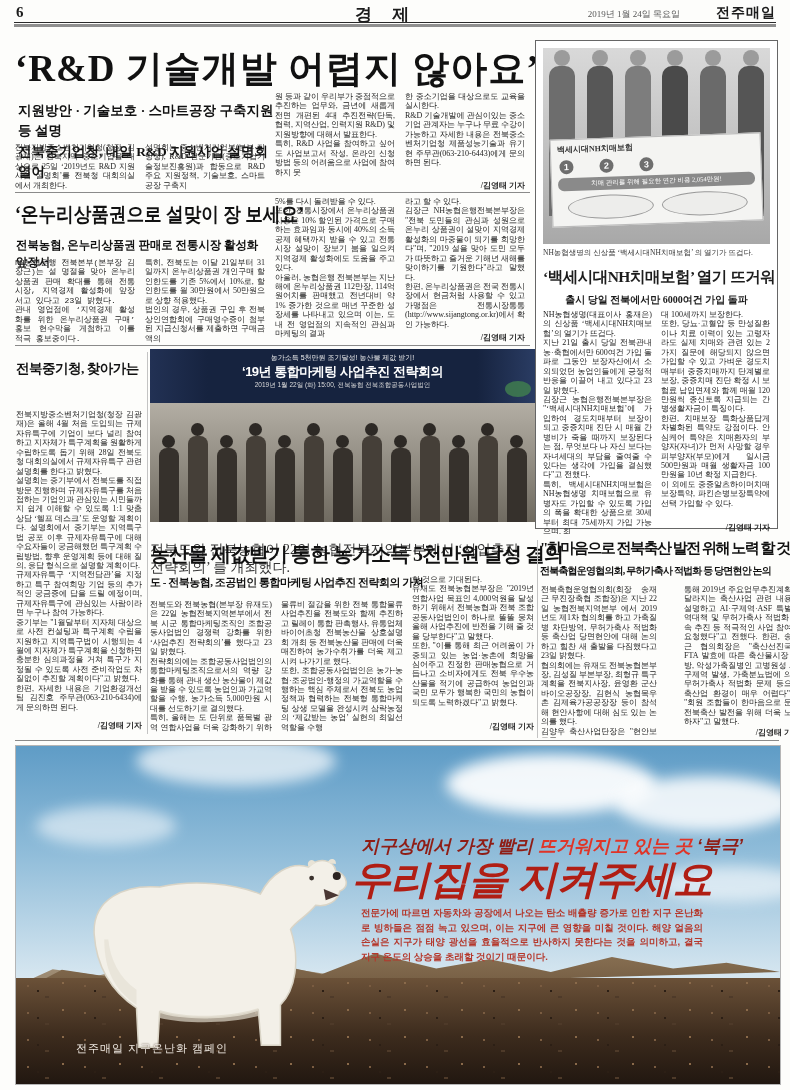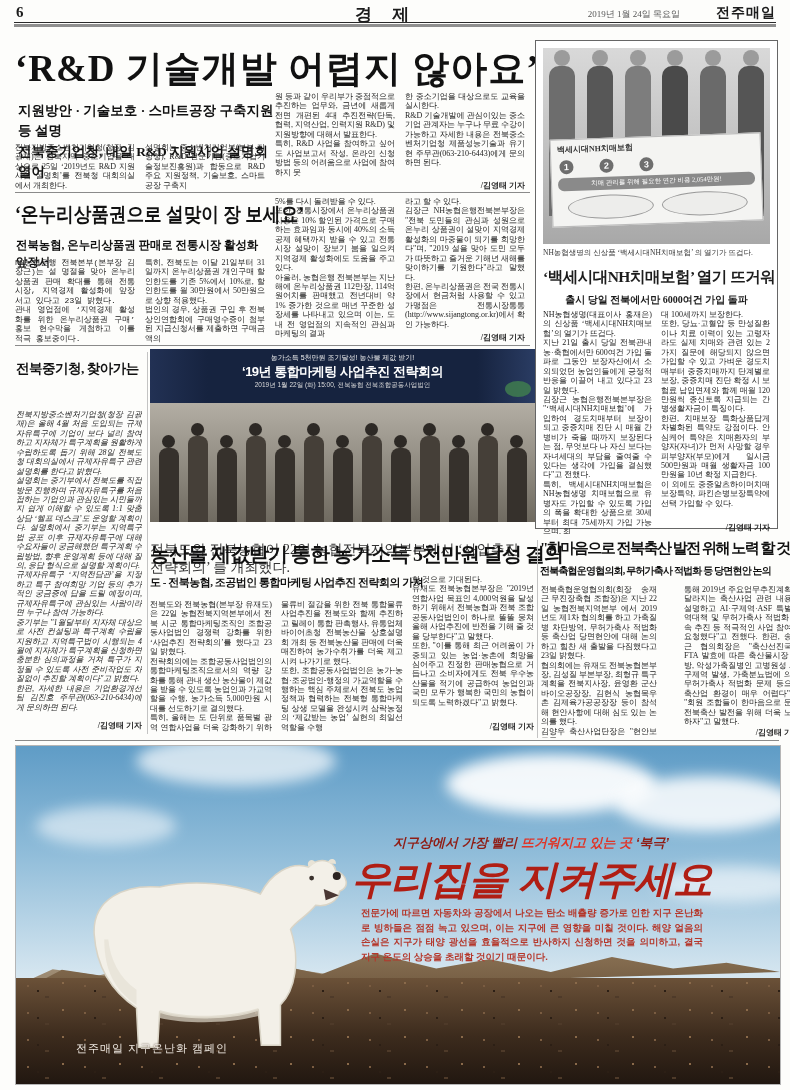--- a/index.html
+++ b/index.html
@@ -75,21 +75,21 @@
       clip-path:polygon(0 100%,6% 58%,13% 72%,20% 34%,27% 60%,33% 46%,40% 66%,47% 30%,55% 56%,62% 40%,70% 62%,78% 36%,86% 56%,93% 46%,100% 62%,0 100%,100% 100%);}
   .ad-ground{position:absolute;top:232px;left:0;right:0;bottom:0;
       background:
         radial-gradient(3px 2px at 12px 8px,#7a5c41 50%,transparent 51%),
         radial-gradient(4px 3px at 31px 19px,#4e3a29 50%,transparent 51%),
         radial-gradient(3px 2px at 47px 5px,#8a6a4a 50%,transparent 51%),
         radial-gradient(2px 2px at 22px 13px,#2c1f15 50%,transparent 51%),
         linear-gradient(180deg,#6b5138,#3c2b1d 55%,#211710);
       background-size:57px 27px,57px 27px,57px 27px,57px 27px,100% 100%;}
   .ad-bear{position:absolute;left:48px;top:92px;width:302px;height:218px;}
-  .ad-tagline{position:absolute;top:88px;left:345px;width:340px;text-align:center;font-size:13px;font-weight:bold;font-style:italic;color:#8f1d15;white-space:nowrap;}
+  .ad-tagline{position:absolute;top:88px;left:345px;width:340px;text-align:center;font-size:18px;font-weight:bold;font-style:italic;color:#8f1d15;white-space:nowrap;}
   .ad-tag-hot{color:#e03427;}
   .ad-headline{position:absolute;top:106px;left:335px;width:360px;text-align:left;font-size:40px;font-weight:bold;font-style:italic;color:#b01e14;letter-spacing:-1px;white-space:nowrap;}
   .ad-body{position:absolute;top:160px;left:345px;width:342px;font-size:9.5px;line-height:1.55;text-align:justify;color:#b5372b;font-weight:bold;}
   .ad-campaign{position:absolute;bottom:28px;left:60px;font-size:11px;color:#efe9e2;text-shadow:0 0 2px #3a2a1c;letter-spacing:1px;}
 </style>
 </head>
 <body>
 
 <div class="abs mast-page">6</div>
 <div class="abs mast-sec">경 제</div>
@@ -128,21 +128,21 @@
 김장근 NH농협은행전북본부장은 "전북 도민들의 관심과 성원으로 온누리 상품권이 설맞이 지역경제 활성화의 마중물이 되기를 희망한다"며, "2019 설을 맞아 도민 모두가 따뜻하고 즐거운 기해년 새해를 맞이하기를 기원한다"라고 말했다.
 한편, 온누리상품권은 전국 전통시장에서 현금처럼 사용할 수 있고 가맹점은 전통시장통통(http://www.sijangtong.or.kr)에서 확인 가능하다.</span>
   <span class="byline">/김영태 기자</span>
 </div>
 <div class="abs hair" style="top:345px;left:15px;width:515px;height:1px;"></div>
 
 <div class="abs sme-headline headline" style="white-space:normal;">
   <div>전북중기청, 찾아가는</div>
 </div>
 <div class="abs" style="top:410px;left:16px;width:126px;height:322px;">
-  <span class="bodycol" style="display:block;height:308px;font-style:italic;">전북지방중소벤처기업청(청장 김광재)은 올해 4월 처음 도입되는 규제자유특구에 기업이 보다 널리 참여하고 지자체가 특구계획을 원활하게 수립하도록 돕기 위해 28일 전북도청 대회의실에서 규제자유특구 관련 설명회를 한다고 밝혔다.
+  <span class="bodycol" style="display:block;height:308px;">전북지방중소벤처기업청(청장 김광재)은 올해 4월 처음 도입되는 규제자유특구에 기업이 보다 널리 참여하고 지자체가 특구계획을 원활하게 수립하도록 돕기 위해 28일 전북도청 대회의실에서 규제자유특구 관련 설명회를 한다고 밝혔다.
 설명회는 중기부에서 전북도를 직접 방문 진행하며 규제자유특구를 처음 접하는 기업인과 관심있는 시민들까지 쉽게 이해할 수 있도록 1:1 맞춤 상담 ‘헬프 데스크’도 운영할 계획이다. 설명회에서 중기부는 지역특구법 공포 이후 규제자유특구에 대해 수요자들이 궁금해했던 특구계획 수립방법, 향후 운영계획 등에 대해 질의, 응답 형식으로 설명할 계획이다.
 규제자유특구 ‘지역전담관’을 지정하고 특구 참여희망 기업 등의 추가적인 궁금증에 답을 드릴 예정이며, 규제자유특구에 관심있는 사람이라면 누구나 참여 가능하다.
 중기부는 "1월달부터 지자체 대상으로 사전 컨설팅과 특구계획 수립을 지원하고 지역특구법이 시행되는 4월에 지자체가 특구계획을 신청하면 충분한 심의과정을 거쳐 특구가 지정될 수 있도록 사전 준비작업도 차질없이 추진할 계획이다"고 밝혔다.
 한편, 자세한 내용은 기업환경개선팀 김진호 주무관(063-210-6434)에게 문의하면 된다.</span>
   <span class="byline">/김영태 기자</span>
 </div>
 <div class="abs hair" style="top:352px;left:147px;width:1px;height:382px;background:#c3c3c3;"></div>
 
 <div class="abs nh-box">
   <div class="nh-photo">
@@ -254,15 +254,15 @@
     <path d="M40,100 C40,130 50,150 72,165 L72,150 C55,138 46,120 44,100 Z" fill="#e2ddd0" opacity=".6"></path>
     <path d="M258,50 l15,6 -13,5 z" fill="#4a3733"></path>
     <circle cx="271" cy="37" r="4" fill="#2b2320"></circle>
     <circle cx="246" cy="39" r="2.4" fill="#3a312d"></circle>
     <path d="M243,28 c-3,-6 4,-10 7,-4 z" fill="#e8e3d6"></path>
     <path d="M262,24 c1,-6 9,-5 8,1 z" fill="#e8e3d6"></path>
   </svg>
 
   <div class="ad-tagline"><span>지구상에서 가장 빨리 </span><span class="ad-tag-hot">뜨거워지고 있는 곳</span><span> ‘북극’</span></div>
   <div class="ad-headline">우리집을 지켜주세요</div>
-  <div class="ad-body">전문가에 따르면 자동차와 공장에서 나오는 탄소 배출량 증가로 인한 지구 온난화로 빙하들은 점점 녹고 있으며, 이는 지구에 큰 영향을 미칠 것이다. 해양 얼음의 손실은 지구가 태양 광선을 효율적으로 반사하지 신청하면 것을 의미하고, 결국 지구 온도의 상승을 초래할 것이기 때문이다.</div>
+  <div class="ad-body">전문가에 따르면 자동차와 공장에서 나오는 탄소 배출량 증가로 인한 지구 온난화로 빙하들은 점점 녹고 있으며, 이는 지구에 큰 영향을 미칠 것이다. 해양 얼음의 손실은 지구가 태양 광선을 효율적으로 반사하지 못한다는 것을 의미하고, 결국 지구 온도의 상승을 초래할 것이기 때문이다.</div>
   <div class="ad-campaign">전주매일 지구온난화 캠페인</div>
 </div>
 
 </body></html>

